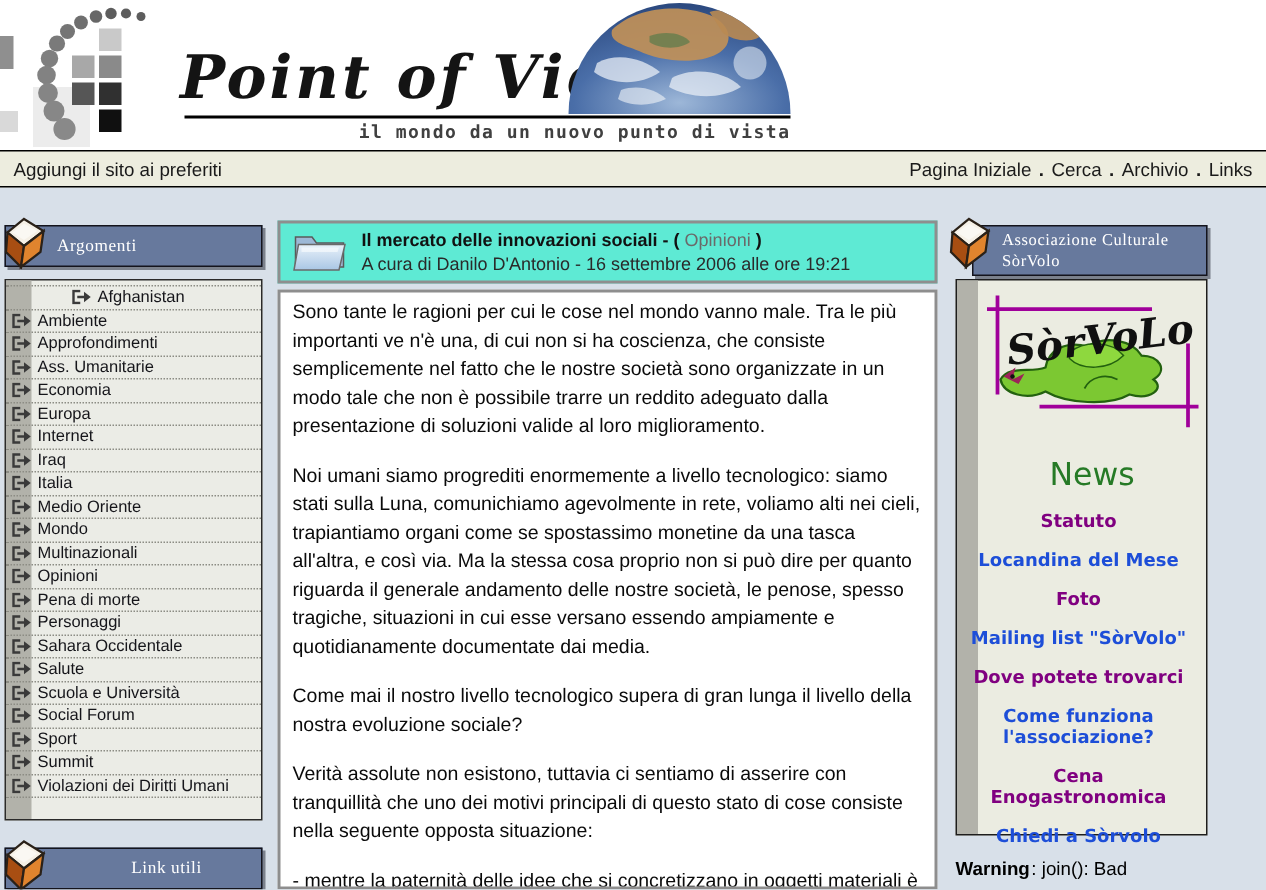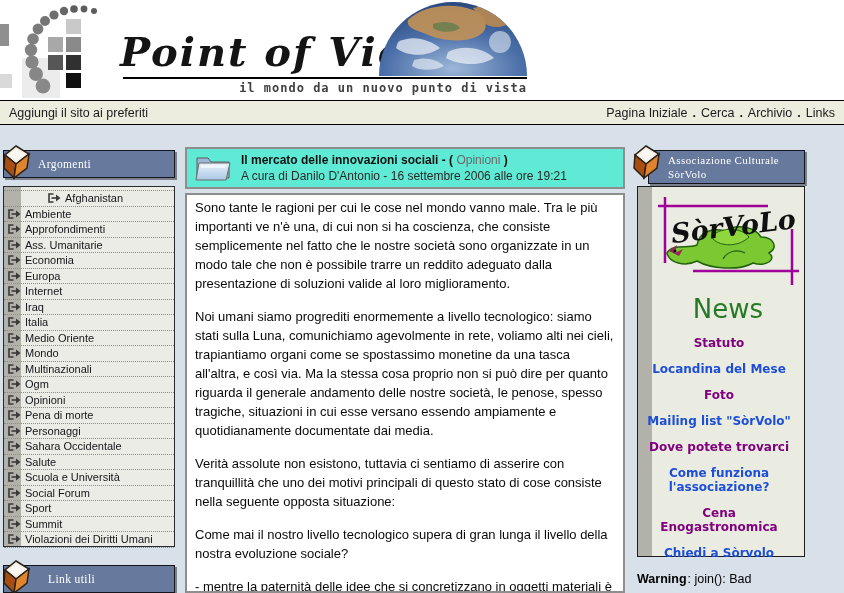--- a/index.html
+++ b/index.html
@@ -26,21 +26,21 @@
           display:flex;justify-content:space-between;align-items:center;padding:0 9px;font-size:12.5px;color:#1a1a1a;}
   .topnav a{color:#1a1a1a;text-decoration:none;cursor:pointer;}
   .navsep{font-weight:bold;margin:0 5px;}
 
   
   .panel-head{position:absolute;background:#67799d;border:1px solid #14141c;
               box-shadow:2px 2px 0 rgba(30,34,48,.5);color:#fff;
               font-family:Liberation Serif, serif;letter-spacing:.4px;
               display:flex;align-items:center;box-sizing:border-box;z-index:3;}
   #arg-head{left:3px;top:150px;width:172px;height:28px;padding-left:34px;font-size:11.5px;}
-  #link-head{left:3px;top:565px;width:172px;height:28px;padding-left:44px;font-size:11.5px;}
+  #link-head{left:3px;top:565px;width:172px;height:28px;padding-left:44px;font-size:11.5px;justify-content:center;}
   #assoc-head{left:648px;top:150px;width:157px;height:34px;padding-left:19px;font-size:11px;line-height:1.3;}
   .book{position:absolute;width:30px;height:38px;z-index:4;}
   #book1{left:2px;top:143px;}
   #book2{left:632px;top:143px;}
   #book3{left:2px;top:558px;}
 
   
   .arg-list{position:absolute;left:3px;top:186px;width:172px;height:361px;background:#ebece6;
             border:1px solid #2a2a2a;box-sizing:border-box;padding-top:3px;z-index:2;}
   .strip{position:absolute;left:0;top:0;width:17px;height:100%;background:#b2b2aa;}
@@ -61,21 +61,21 @@
   .art-body{position:absolute;left:185px;top:193px;width:440px;height:400px;background:#fff;
             border:2px solid #8e8e8e;box-sizing:border-box;padding:3px 8px;overflow:hidden;
             font-size:13px;line-height:19px;color:#0a0a0a;z-index:2;}
   .art-body p{margin:0 0 14px 0;}
 
   
   .assoc-box{position:absolute;left:637px;top:186px;width:168px;height:371px;background:#ebece1;
              border:1px solid #1d1d1d;box-sizing:border-box;text-align:center;padding-top:6px;z-index:2;}
   .strip2{position:absolute;left:0;top:0;width:14px;height:100%;background:#b2b2aa;}
   .sorvolo{position:relative;width:148px;height:92px;margin-left:15px;display:block;}
-  .news-h{position:relative;font-family:"DejaVu Sans",sans-serif;font-size:26px;color:#267a26;margin:9px 0 0 14px;}
+  .news-h{position:relative;font-family:"DejaVu Sans",sans-serif;font-size:21px;color:#267a26;margin:19px 0 0 14px;}
   .news-link{position:relative;display:block;font-family:"DejaVu Sans",sans-serif;font-weight:bold;
              font-size:12px;line-height:14px;margin:12px 12px 0 8px;text-decoration:none;cursor:pointer;}
   .purple{color:#800080;}
   .green{color:#1d4ed8;}
   .warning{position:absolute;left:637px;top:572px;font-size:12.5px;color:#000;z-index:2;white-space:nowrap;}
   .warning b{font-weight:bold;margin-right:1px;}
 </style>
 </head>
 <body>
 
@@ -262,28 +262,20 @@
           <polygon points="12.5,5 8,1.5 8,8.5" fill="#3a3a3a"></polygon>
         </svg>
         <span>Multinazionali</span>
       </div>
     <div class="arg-row">
         <svg class="arg-ic" viewBox="0 0 13 10">
           <polyline points="5.5,1 1,1 1,9 5.5,9" fill="none" stroke="#3a3a3a" stroke-width="1.6"></polyline>
           <line x1="3.5" y1="5" x2="8.5" y2="5" stroke="#3a3a3a" stroke-width="1.6"></line>
           <polygon points="12.5,5 8,1.5 8,8.5" fill="#3a3a3a"></polygon>
         </svg>
-        <span>Ogm</span>
-      </div>
-    <div class="arg-row">
-        <svg class="arg-ic" viewBox="0 0 13 10">
-          <polyline points="5.5,1 1,1 1,9 5.5,9" fill="none" stroke="#3a3a3a" stroke-width="1.6"></polyline>
-          <line x1="3.5" y1="5" x2="8.5" y2="5" stroke="#3a3a3a" stroke-width="1.6"></line>
-          <polygon points="12.5,5 8,1.5 8,8.5" fill="#3a3a3a"></polygon>
-        </svg>
         <span>Opinioni</span>
       </div>
     <div class="arg-row">
         <svg class="arg-ic" viewBox="0 0 13 10">
           <polyline points="5.5,1 1,1 1,9 5.5,9" fill="none" stroke="#3a3a3a" stroke-width="1.6"></polyline>
           <line x1="3.5" y1="5" x2="8.5" y2="5" stroke="#3a3a3a" stroke-width="1.6"></line>
           <polygon points="12.5,5 8,1.5 8,8.5" fill="#3a3a3a"></polygon>
         </svg>
         <span>Pena di morte</span>
       </div>
@@ -376,22 +368,22 @@
         <span class="cat">Opinioni</span>
         <span class="psep">)</span>
       </div>
       <div class="byline">A cura di Danilo D'Antonio - 16 settembre 2006 alle ore 19:21</div>
     </div>
   </div>
 
   <div class="art-body">
     <p>Sono tante le ragioni per cui le cose nel mondo vanno male. Tra le più importanti ve n'è una, di cui non si ha coscienza, che consiste semplicemente nel fatto che le nostre società sono organizzate in un modo tale che non è possibile trarre un reddito adeguato dalla presentazione di soluzioni valide al loro miglioramento.</p>
     <p>Noi umani siamo progrediti enormemente a livello tecnologico: siamo stati sulla Luna, comunichiamo agevolmente in rete, voliamo alti nei cieli, trapiantiamo organi come se spostassimo monetine da una tasca all'altra, e così via. Ma la stessa cosa proprio non si può dire per quanto riguarda il generale andamento delle nostre società, le penose, spesso tragiche, situazioni in cui esse versano essendo ampiamente e quotidianamente documentate dai media.</p>
+    <p>Come mai il nostro livello tecnologico supera di gran lunga il livello della nostra evoluzione sociale?</p>
     <p>Verità assolute non esistono, tuttavia ci sentiamo di asserire con tranquillità che uno dei motivi principali di questo stato di cose consiste nella seguente opposta situazione:</p>
-    <p>Come mai il nostro livello tecnologico supera di gran lunga il livello della nostra evoluzione sociale?</p>
     <p>- mentre la paternità delle idee che si concretizzano in oggetti materiali è ampiamente tutelata dalla legge, e per questo motivo coloro che le hanno concepite ne traggono un sicuro guadagno,</p>
   </div>
 
   <div id="assoc-head" class="panel-head">
     <span>Associazione Culturale SòrVolo</span>
   </div>
 
   <div class="assoc-box">
     <div class="strip2"></div>
 

